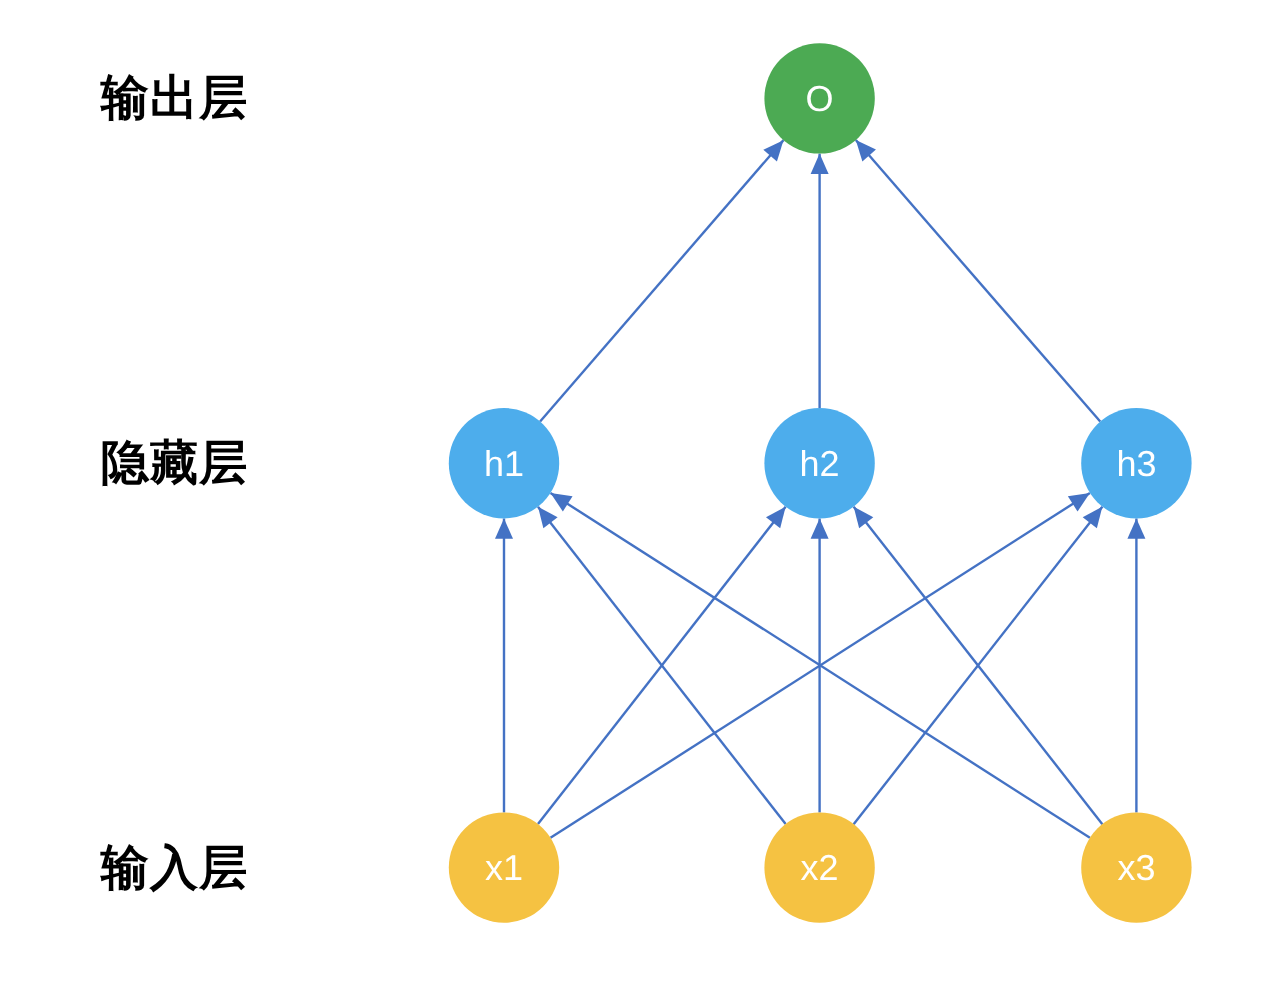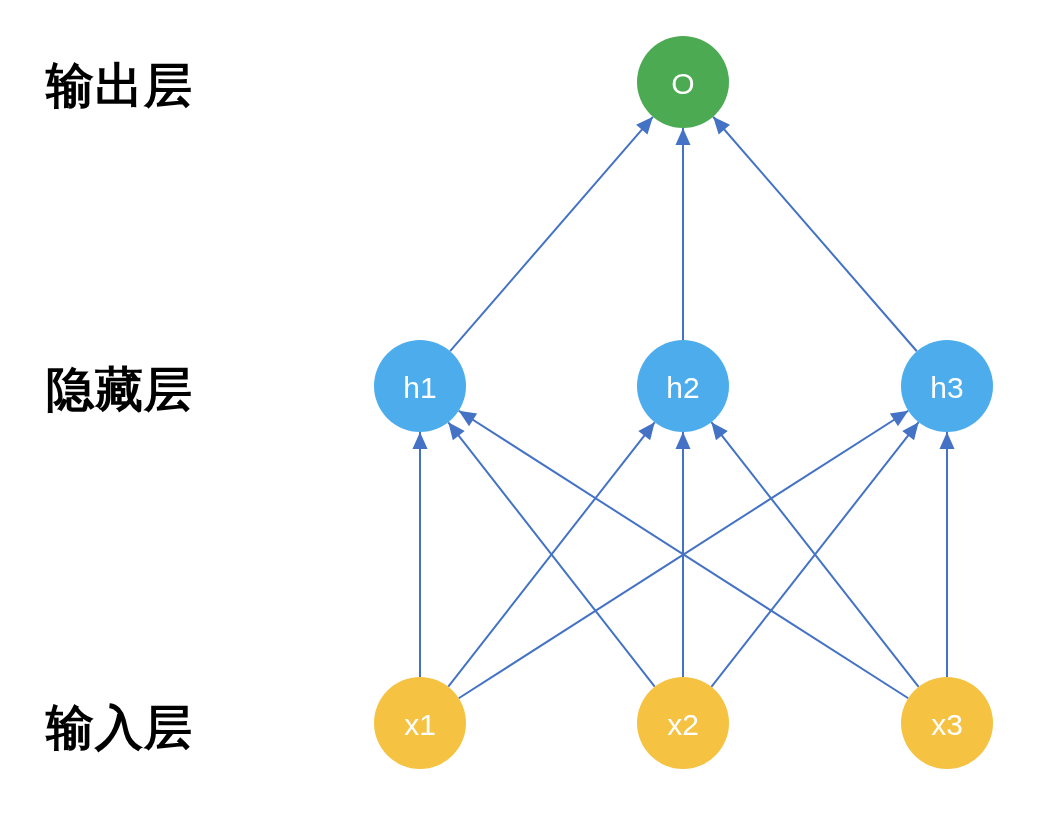--- a/index.html
+++ b/index.html
@@ -10,26 +10,27 @@
   #canvas {
     position: relative;
     width: 1064px;
     height: 826px;
     background: #ffffff;
     overflow: hidden;
     font-family: "Liberation Sans", "DejaVu Sans", sans-serif;
   }
   .layer-label {
     position: absolute;
-    font-size: 48px;
+    font-size: 40px;
     font-weight: bold;
     color: #000000;
     letter-spacing: 1px;
     white-space: nowrap;
     line-height: 1;
+    margin-left: 38px;
   }
   #label-output { left: 46px; top: 62px; }
   #label-hidden { left: 46px; top: 366px; }
   #label-input  { left: 46px; top: 704px; }
 
   #graph {
     position: absolute;
     left: 0;
     top: 0;
     width: 1064px;

